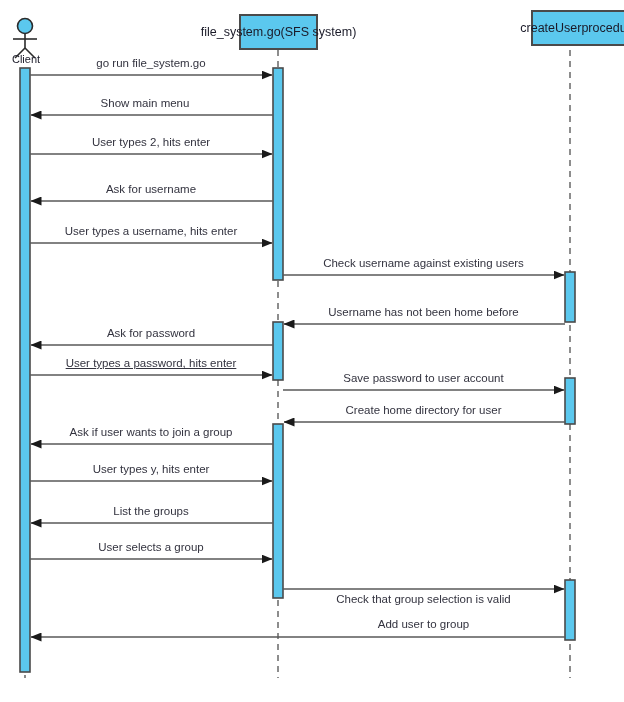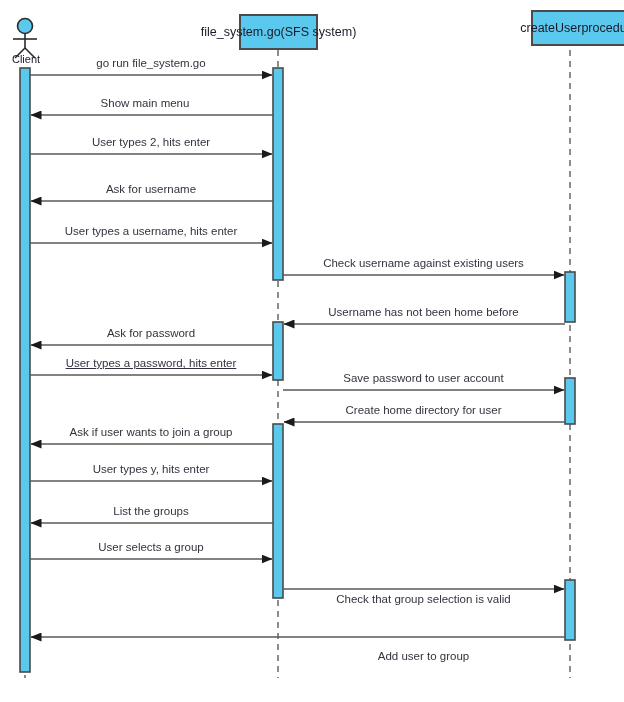--- a/index.html
+++ b/index.html
@@ -103,15 +103,15 @@
   <div class="msg-label" style="left:283px;top:306px;width:281px;">Username has not been home before</div>
   <div class="msg-label" style="left:30px;top:327px;width:242px;">Ask for password</div>
   <div class="msg-label" style="left:30px;top:357px;width:242px;text-decoration:underline;">User types a password, hits enter</div>
   <div class="msg-label" style="left:283px;top:372px;width:281px;">Save password to user account</div>
   <div class="msg-label" style="left:283px;top:404px;width:281px;">Create home directory for user</div>
   <div class="msg-label" style="left:30px;top:426px;width:242px;">Ask if  user wants to join a group</div>
   <div class="msg-label" style="left:30px;top:463px;width:242px;">User types y, hits enter</div>
   <div class="msg-label" style="left:30px;top:505px;width:242px;">List the groups</div>
   <div class="msg-label" style="left:30px;top:541px;width:242px;">User selects a group</div>
   <div class="msg-label" style="left:283px;top:571px;width:281px;margin-top:22px;">Check that group selection is valid</div>
-  <div class="msg-label" style="left:283px;top:650px;width:281px;">Add user to group</div>
+  <div class="msg-label" style="left:283px;top:618px;width:281px;">Add user to group</div>
 
 </div>
 
 </body></html>

